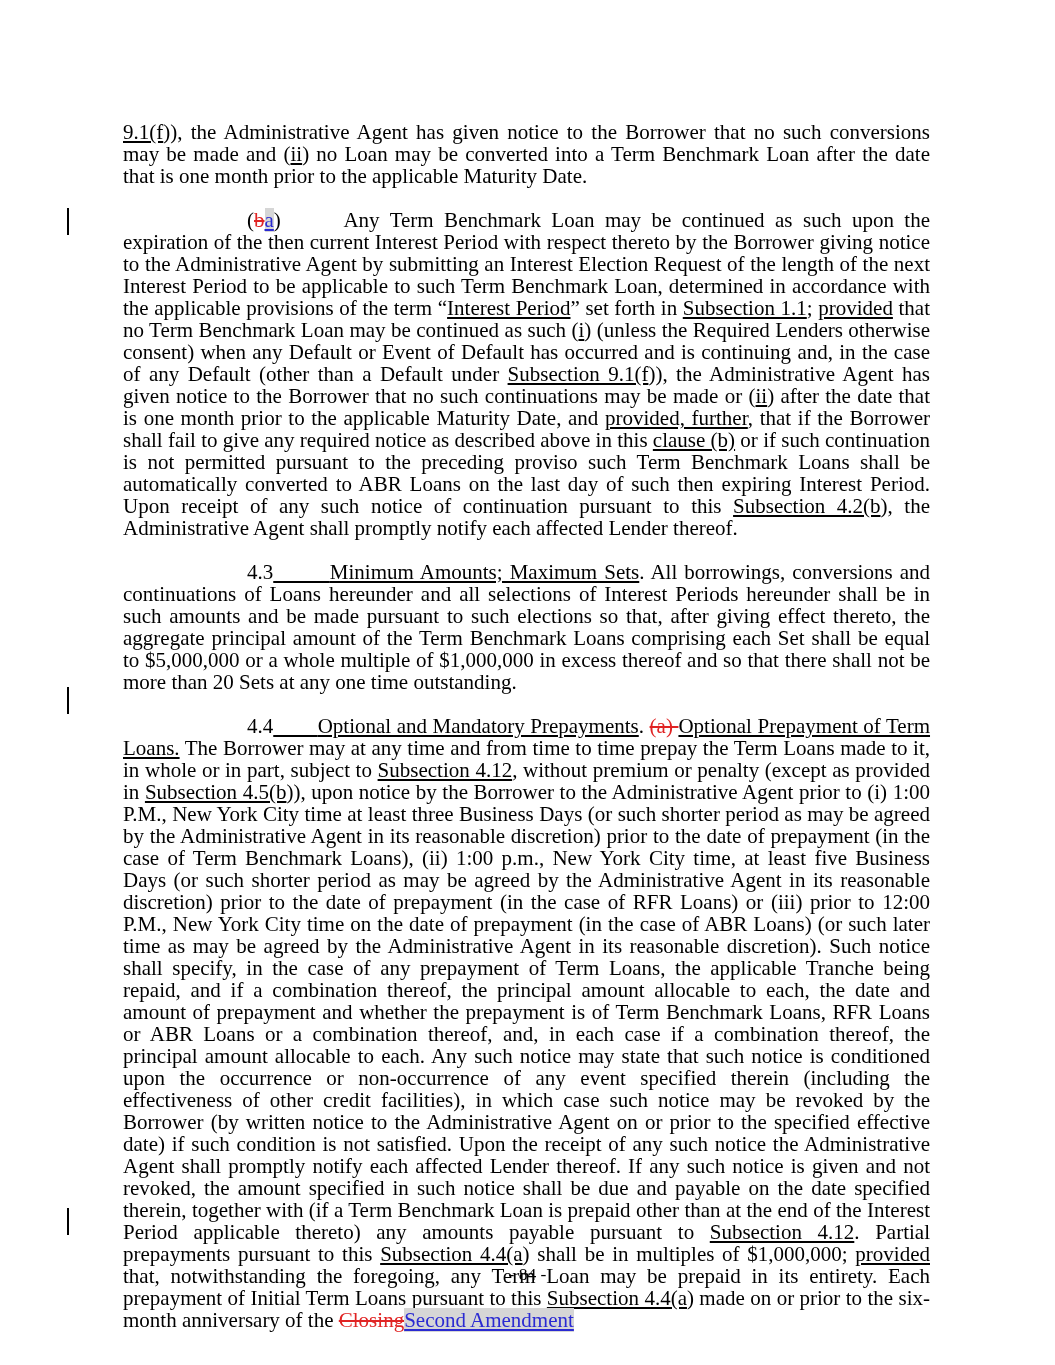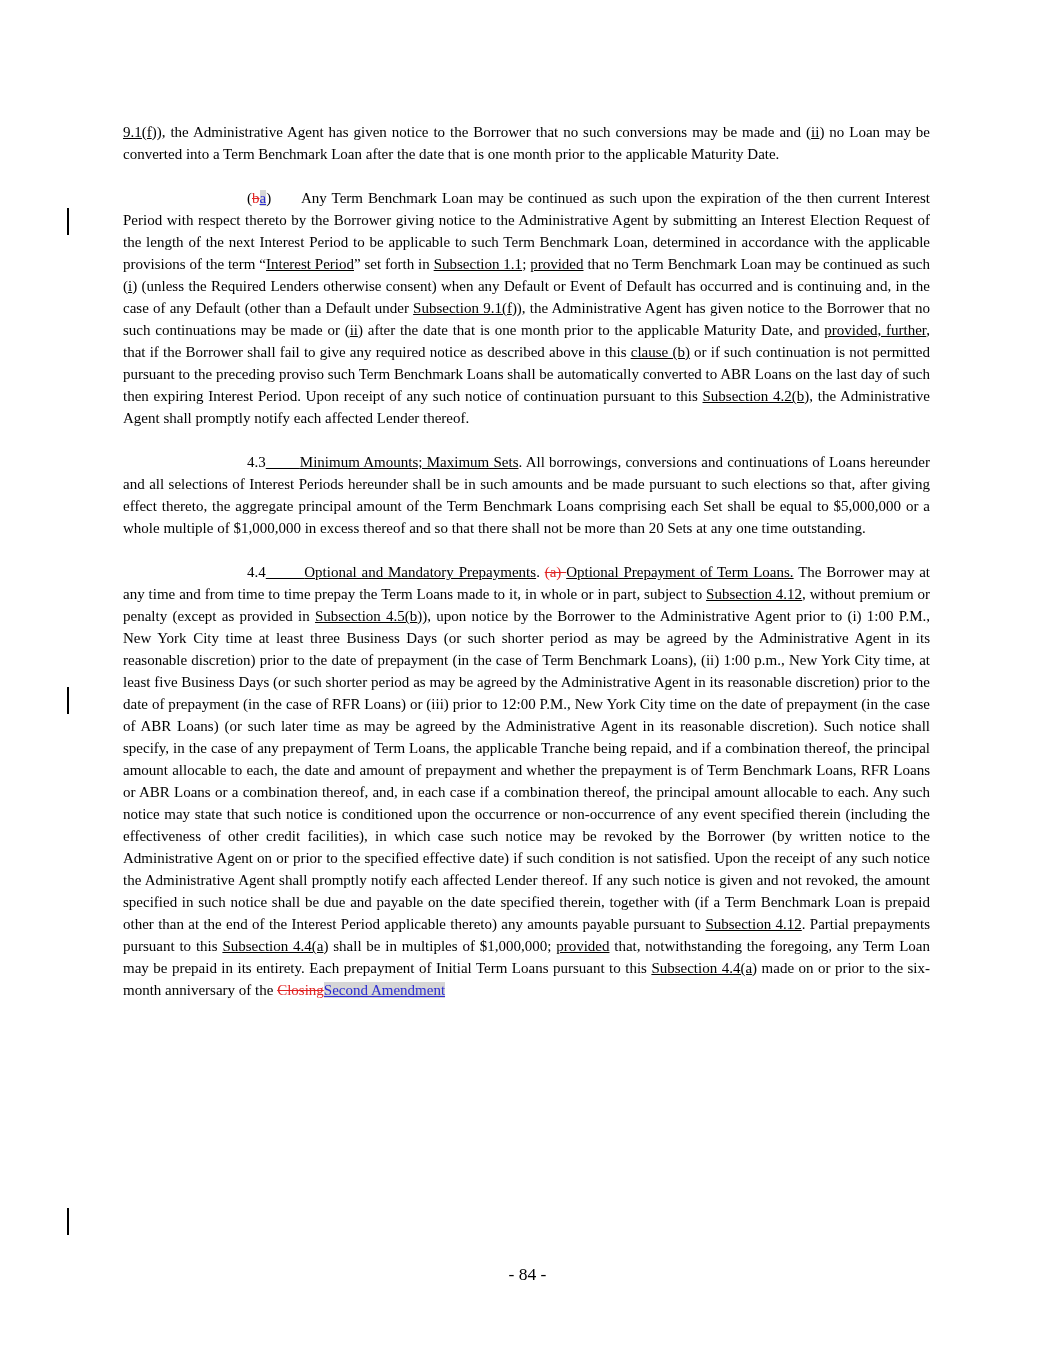--- a/index.html
+++ b/index.html
@@ -14,21 +14,21 @@
     background: #ffffff;
     font-family: "Liberation Serif", "DejaVu Serif", serif;
     color: #000000;
     overflow: hidden;
   }
   .doc-body {
     position: absolute;
     left: 123px;
     top: 121px;
     width: 807px;
-    font-size: 15px;
+    font-size: 21px;
     line-height: 22px;
     text-align: justify;
   }
   p.para {
     margin: 0 0 22px 0;
     padding: 0;
   }
   p.para.indent {
     text-indent: 124px;
     margin-top: 9px;

